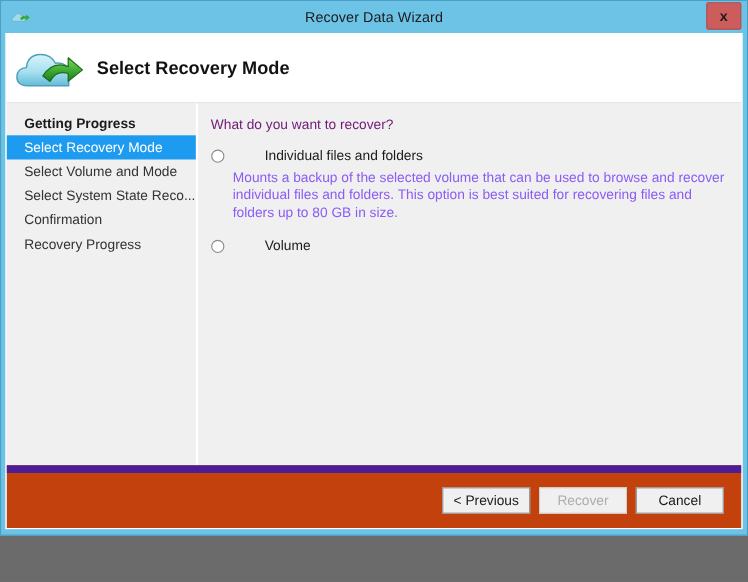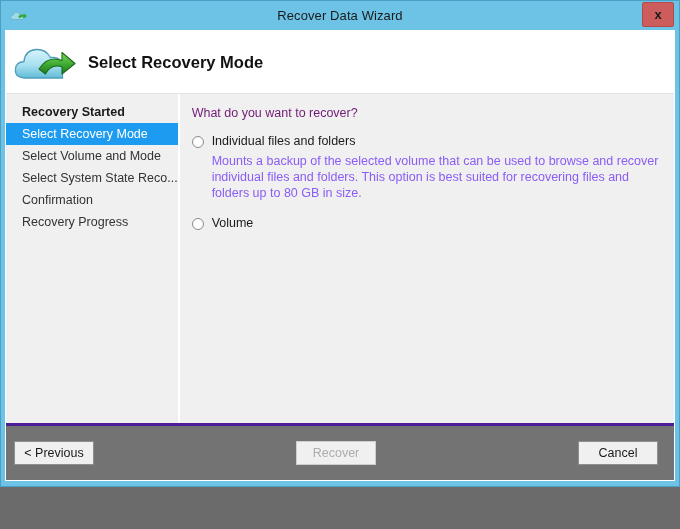--- a/index.html
+++ b/index.html
@@ -147,20 +147,21 @@
     font-size: 12.5px;
     color: #701a75;
     margin-bottom: 14px;
   }
   .option {
     margin-bottom: 15px;
   }
   .option-row {
     display: flex;
     align-items: center;
+    gap: 29px;
   }
   .radio {
     width: 12px;
     height: 12px;
     flex: 0 0 12px;
     border: 1px solid #8a8a8a;
     border-radius: 50%;
     background: #ffffff;
     margin-top: 2px;
     margin-right: 8px;
@@ -188,25 +189,25 @@
     color: #8b5cf6;
     margin-left: 20px;
     margin-top: 5px;
     line-height: 16px;
     max-width: 470px;
   }
 
   
   .footer {
     flex: 0 0 57px;
-    background: #737373;
-    border-top: 3px solid #4c1d95;
-    display: flex;
-    align-items: center;
-    justify-content: space-between;
+    background: #c2410c;
+    border-top: 7px solid #4c1d95;
+    display: flex;
+    align-items: center;
+    justify-content: flex-end;
     padding-right: 16px;
     box-sizing: border-box;
   }
   .btn {
     width: 80px;
     height: 24px;
     margin-left: 8px;
     background: #f0f0f0;
     border: 1px solid #8e8e8e;
     font-size: 12.5px;
@@ -266,21 +267,21 @@
           <path d="M13 40 Q3 39.6 3.4 31.5 Q3.8 24 12 23.5 Q13 12 24.5 11.5 Q34 11.2 38.5 19.5 Q49 18 50.5 28 L50.5 40 Z" fill="url(#cg)" stroke="#4f9fba" stroke-width="1.3"></path>
           <path d="M27 31 Q36 17 50 22.6 L50 14.5 L63 25.5 L50 36 L50 28.8 Q39 25.5 33.5 36 Z" fill="url(#ag)" stroke="#1d6b1a" stroke-width="1.1" stroke-linejoin="round"></path>
         </svg>
       </span>
       <span class="header-title">Select Recovery Mode</span>
     </div>
 
     <div class="body-area">
 
       <div class="sidebar">
-        <div class="nav-item done">Recovery Started</div>
+        <div class="nav-item done">Getting Progress</div>
         <div class="nav-item active">Select Recovery Mode</div>
         <div class="nav-item">Select Volume and Mode</div>
         <div class="nav-item">Select System State Reco...</div>
         <div class="nav-item">Confirmation</div>
         <div class="nav-item">Recovery Progress</div>
       </div>
 
       <div class="content">
         <div class="question">What do you want to recover?</div>
 

